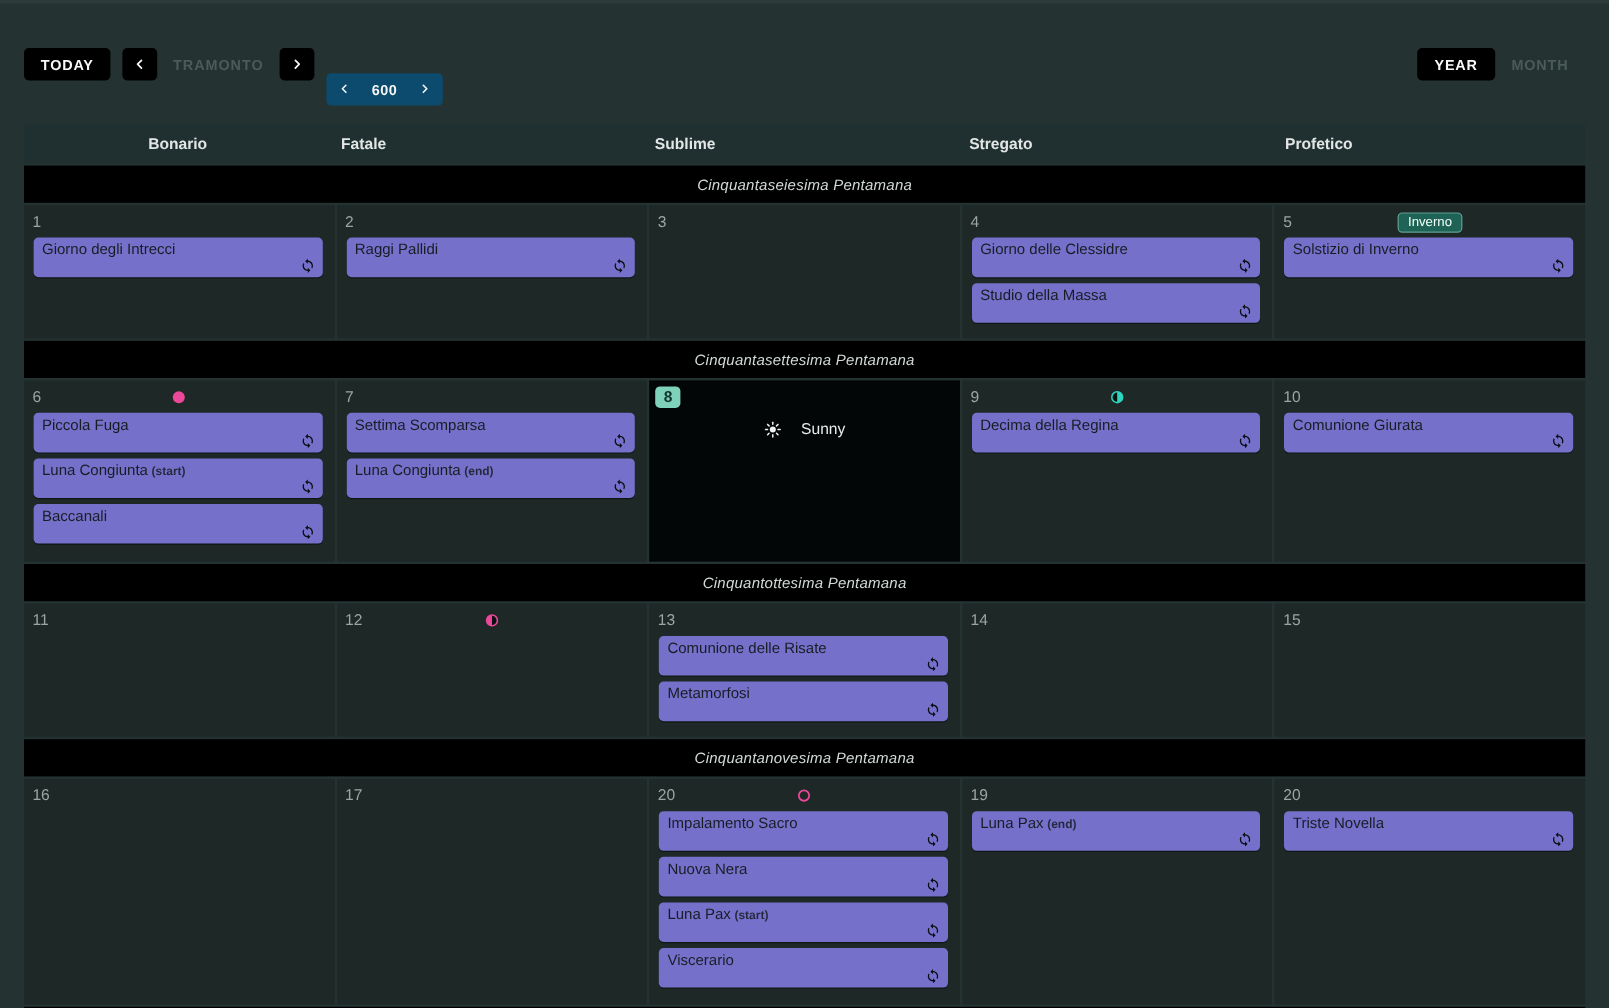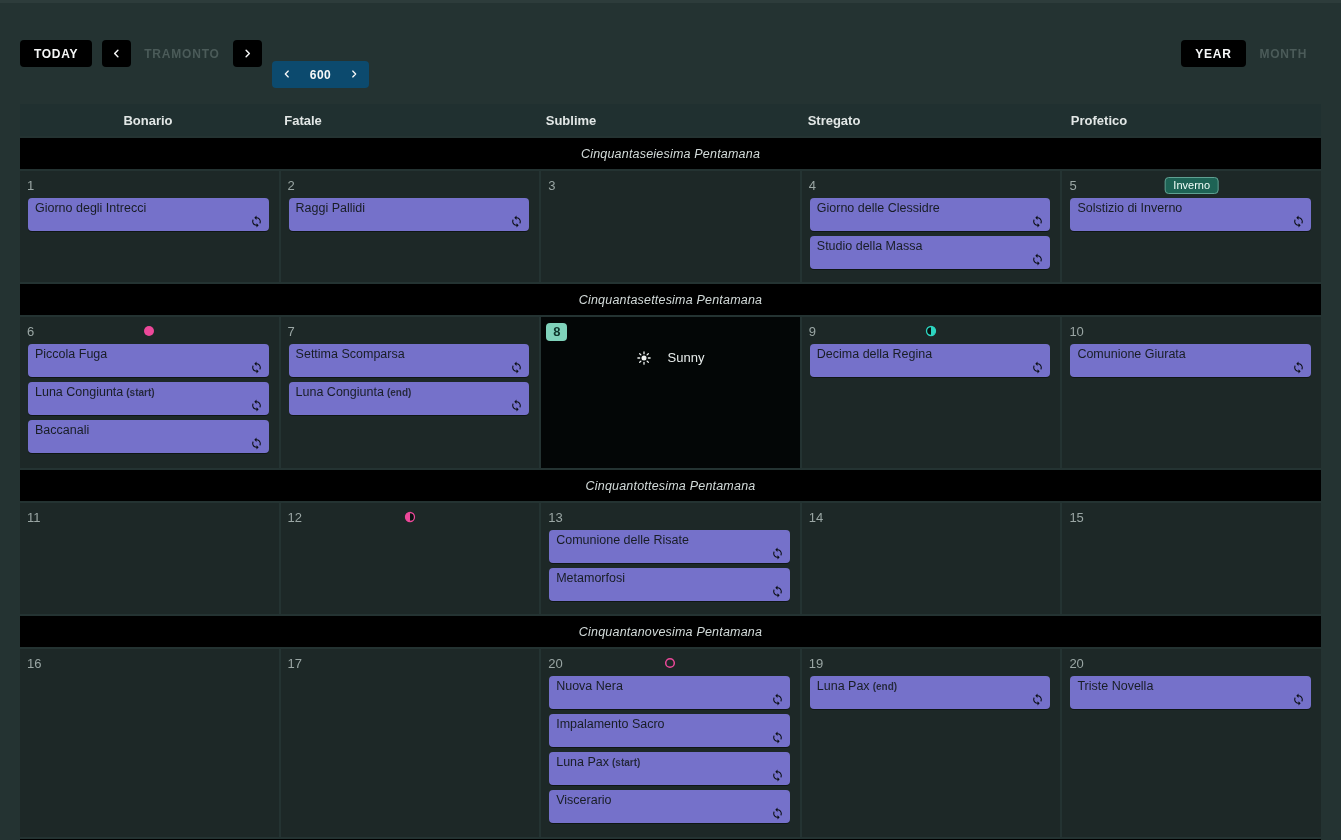--- a/index.html
+++ b/index.html
@@ -299,26 +299,26 @@
         </div>
         <div class="day">
           <div class="day-head"><span class="day-num">17</span></div>
         </div>
         <div class="day">
           <div class="day-head"><span class="day-num">20</span><span class="moon pink">
               <svg viewBox="0 0 12 12">
                 <circle cx="6" cy="6" r="4.3" fill="none" stroke="currentColor" stroke-width="1.5"></circle>
               </svg>
             </span></div>
+          <div class="event"><span>Impalamento Sacro</span><span class="sync">
+              <svg viewBox="0 0 24 24" fill="currentColor">
+                <path d="M12 4V1L8 5l4 4V6c3.31 0 6 2.69 6 6 0 1.01-.25 1.97-.7 2.8l1.46 1.46C19.54 15.03 20 13.57 20 12c0-4.42-3.58-8-8-8zm0 14c-3.31 0-6-2.69-6-6 0-1.01.25-1.97.7-2.8L5.24 7.74C4.46 8.97 4 10.43 4 12c0 4.42 3.58 8 8 8v3l4-4-4-4v3z"></path>
+              </svg>
+            </span></div>
           <div class="event"><span>Nuova Nera</span><span class="sync">
-              <svg viewBox="0 0 24 24" fill="currentColor">
-                <path d="M12 4V1L8 5l4 4V6c3.31 0 6 2.69 6 6 0 1.01-.25 1.97-.7 2.8l1.46 1.46C19.54 15.03 20 13.57 20 12c0-4.42-3.58-8-8-8zm0 14c-3.31 0-6-2.69-6-6 0-1.01.25-1.97.7-2.8L5.24 7.74C4.46 8.97 4 10.43 4 12c0 4.42 3.58 8 8 8v3l4-4-4-4v3z"></path>
-              </svg>
-            </span></div>
-          <div class="event"><span>Impalamento Sacro</span><span class="sync">
               <svg viewBox="0 0 24 24" fill="currentColor">
                 <path d="M12 4V1L8 5l4 4V6c3.31 0 6 2.69 6 6 0 1.01-.25 1.97-.7 2.8l1.46 1.46C19.54 15.03 20 13.57 20 12c0-4.42-3.58-8-8-8zm0 14c-3.31 0-6-2.69-6-6 0-1.01.25-1.97.7-2.8L5.24 7.74C4.46 8.97 4 10.43 4 12c0 4.42 3.58 8 8 8v3l4-4-4-4v3z"></path>
               </svg>
             </span></div>
           <div class="event"><span>Luna Pax</span><span class="ev-suffix">(start)</span><span class="sync">
               <svg viewBox="0 0 24 24" fill="currentColor">
                 <path d="M12 4V1L8 5l4 4V6c3.31 0 6 2.69 6 6 0 1.01-.25 1.97-.7 2.8l1.46 1.46C19.54 15.03 20 13.57 20 12c0-4.42-3.58-8-8-8zm0 14c-3.31 0-6-2.69-6-6 0-1.01.25-1.97.7-2.8L5.24 7.74C4.46 8.97 4 10.43 4 12c0 4.42 3.58 8 8 8v3l4-4-4-4v3z"></path>
               </svg>
             </span></div>
           <div class="event"><span>Viscerario</span><span class="sync">

